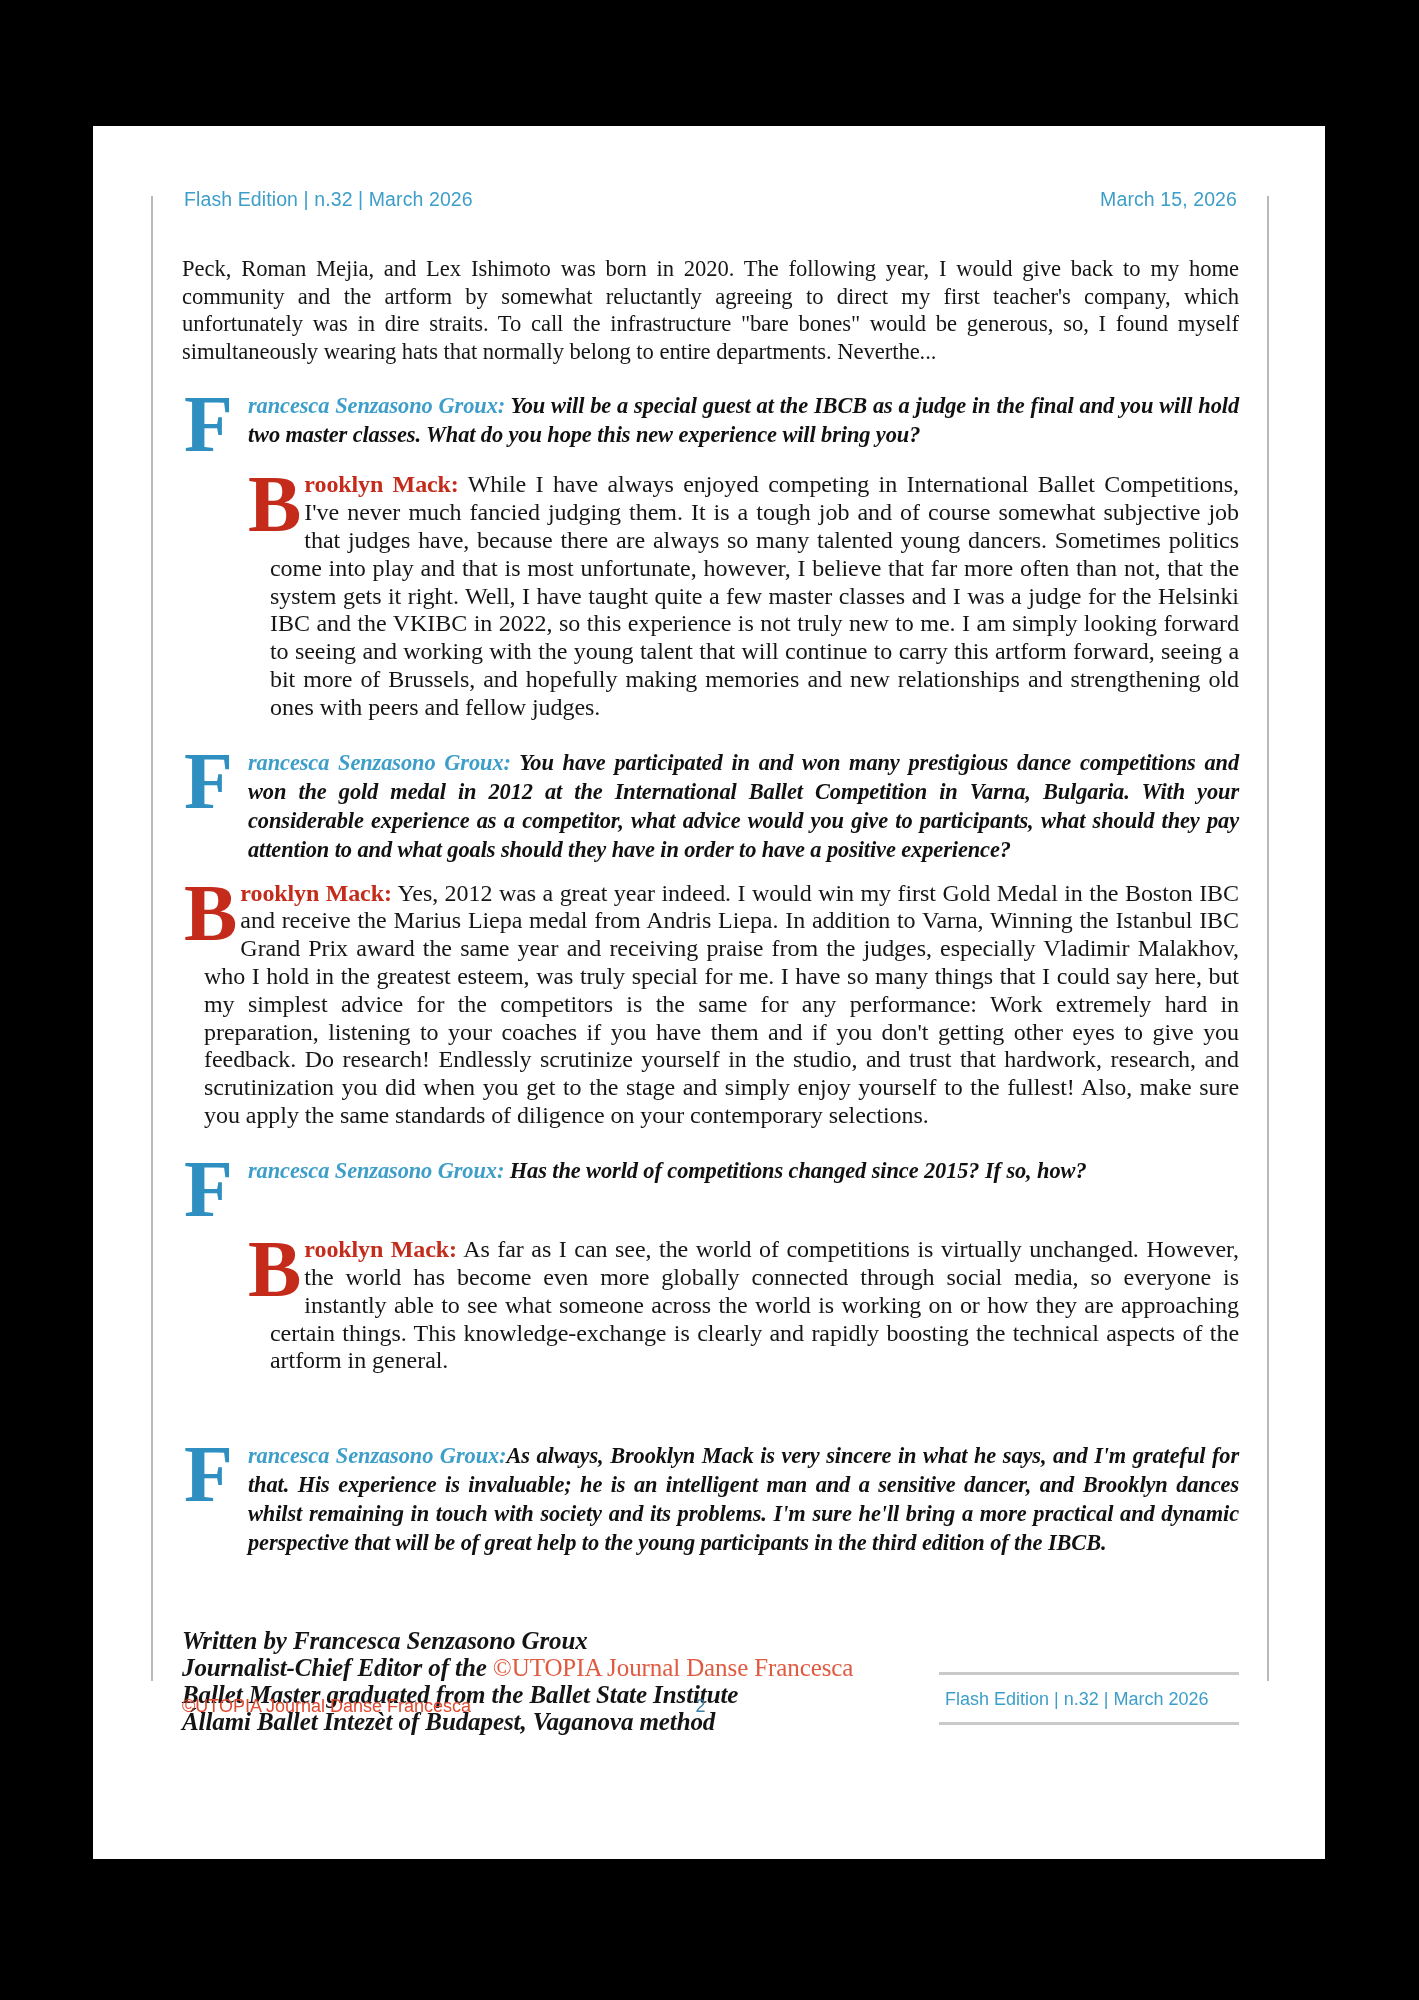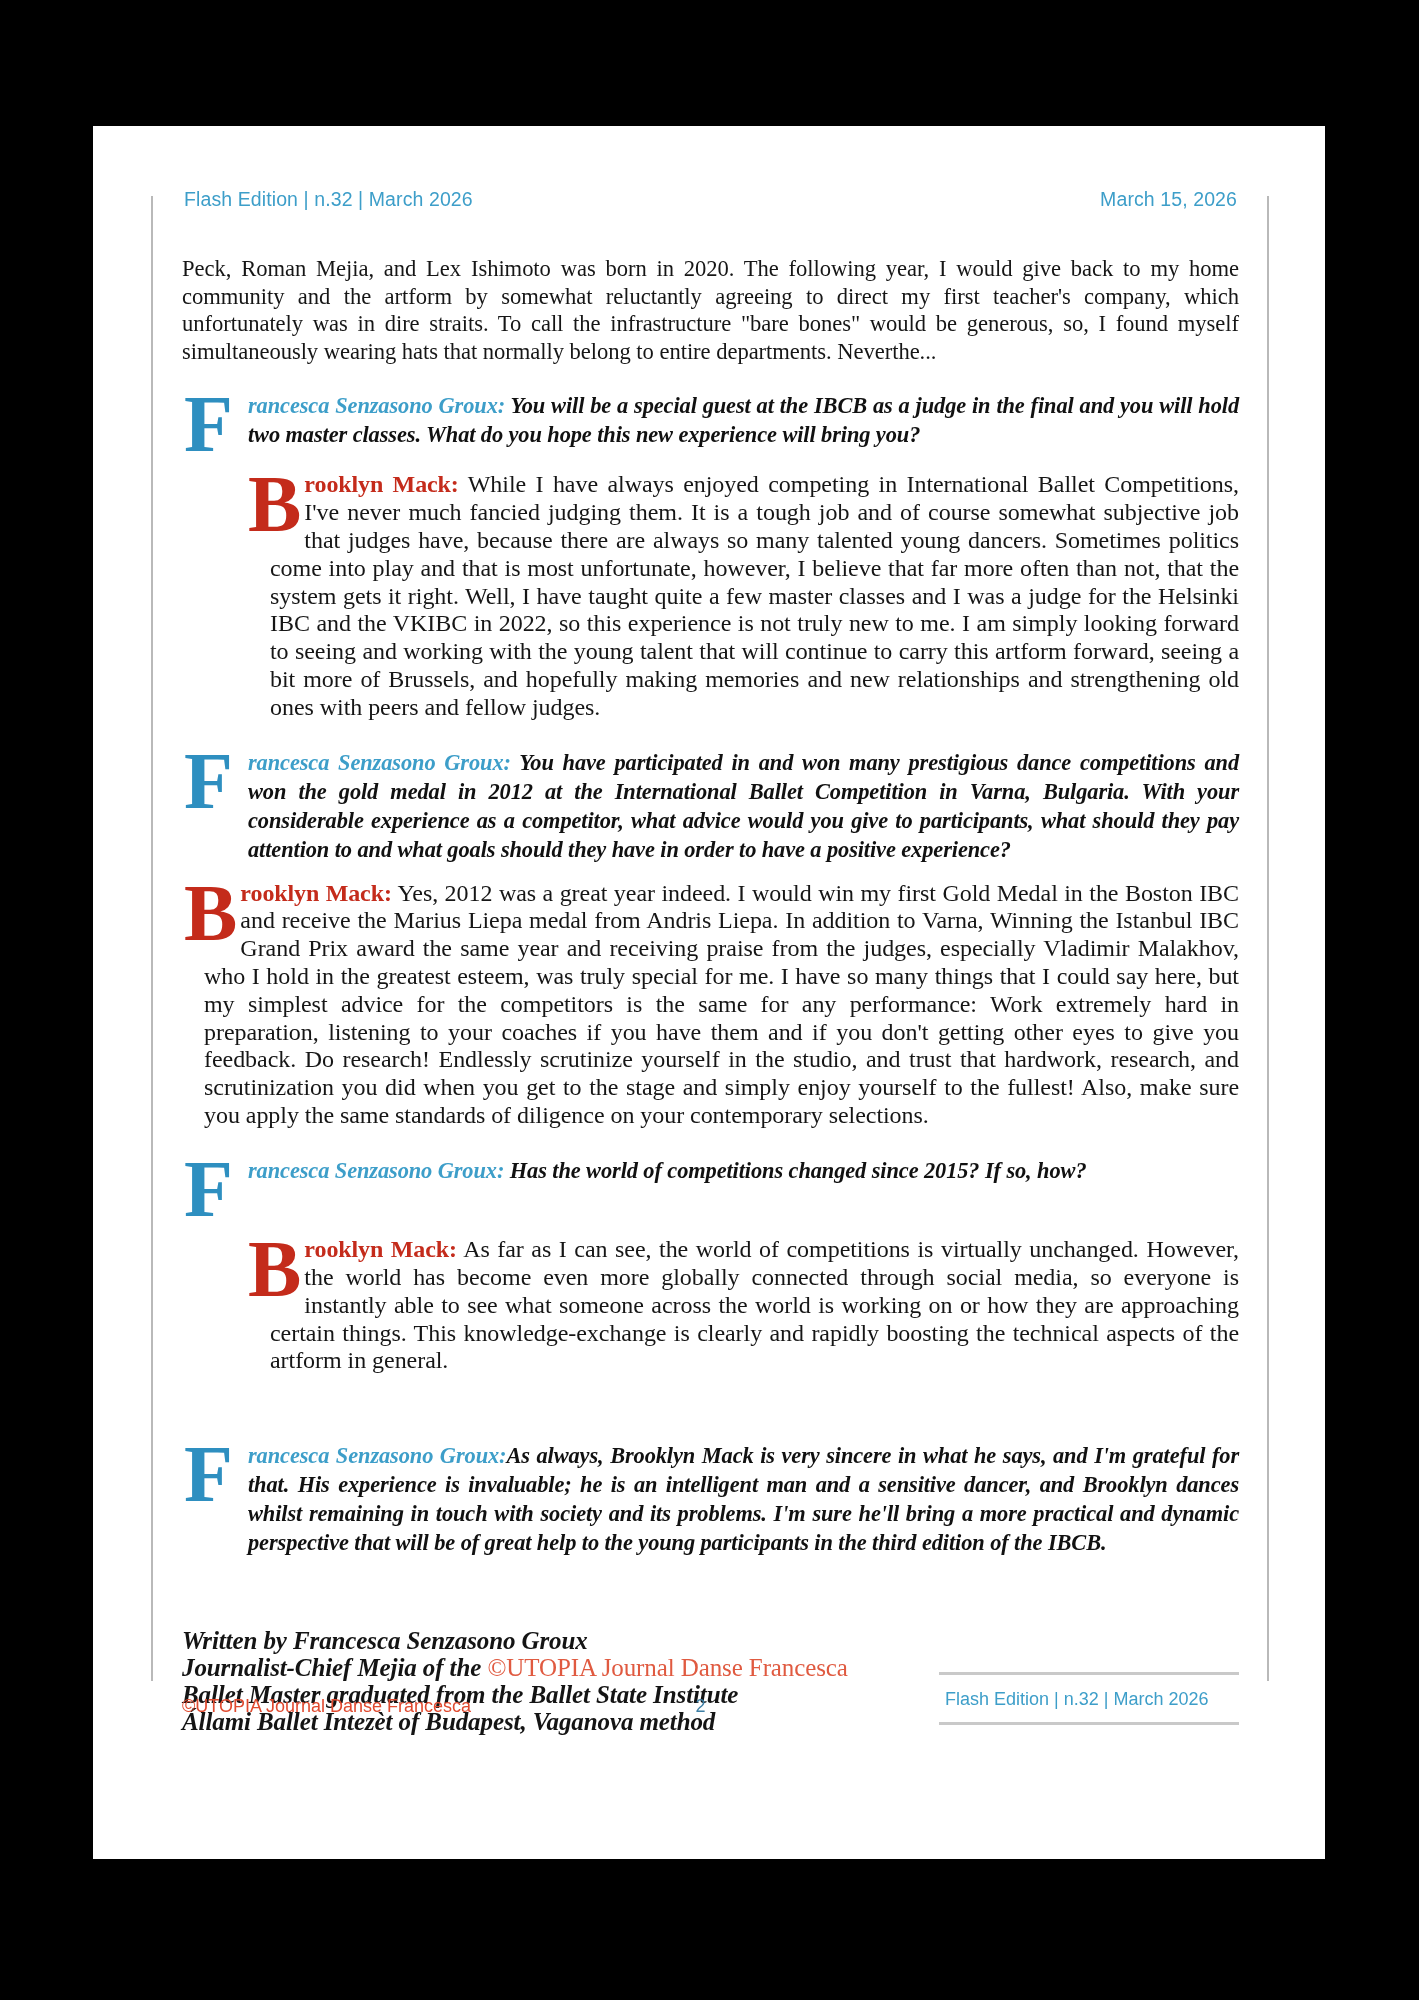--- a/index.html
+++ b/index.html
@@ -244,21 +244,21 @@
     <div class="block" style="margin-top:66px;">
       <span class="dropcap f">F</span>
       <div class="q-text hang indent-f">
         <span class="speaker-f">rancesca Senzasono Groux:</span><span>As always, Brooklyn Mack is very sincere in what he says, and I'm grateful for that. His experience is invaluable; he is an intelligent man and a sensitive dancer, and Brooklyn dances whilst remaining in touch with society and its problems. I'm sure he'll bring a more practical and dynamic perspective that will be of great help to the young participants in the third edition of the IBCB.</span>
       </div>
       <div class="clearer"></div>
     </div>
 
     <div class="signature">
       <div>Written by Francesca Senzasono Groux</div>
-      <div><span>Journalist-Chief Mejia of the </span><span class="sig-red">©UTOPIA Journal Danse Francesca</span></div>
+      <div><span>Journalist-Chief Editor of the </span><span class="sig-red">©UTOPIA Journal Danse Francesca</span></div>
       <div>Ballet Master graduated from the Ballet State Institute</div>
       <div>Állami Ballet Intezèt of Budapest, Vaganova method</div>
     </div>
 
   </div>
 
   <div class="footer">
     <div class="footer-left">©UTOPIA Journal Danse Francesca</div>
     <div class="footer-center">2</div>
     <div class="footer-right">

